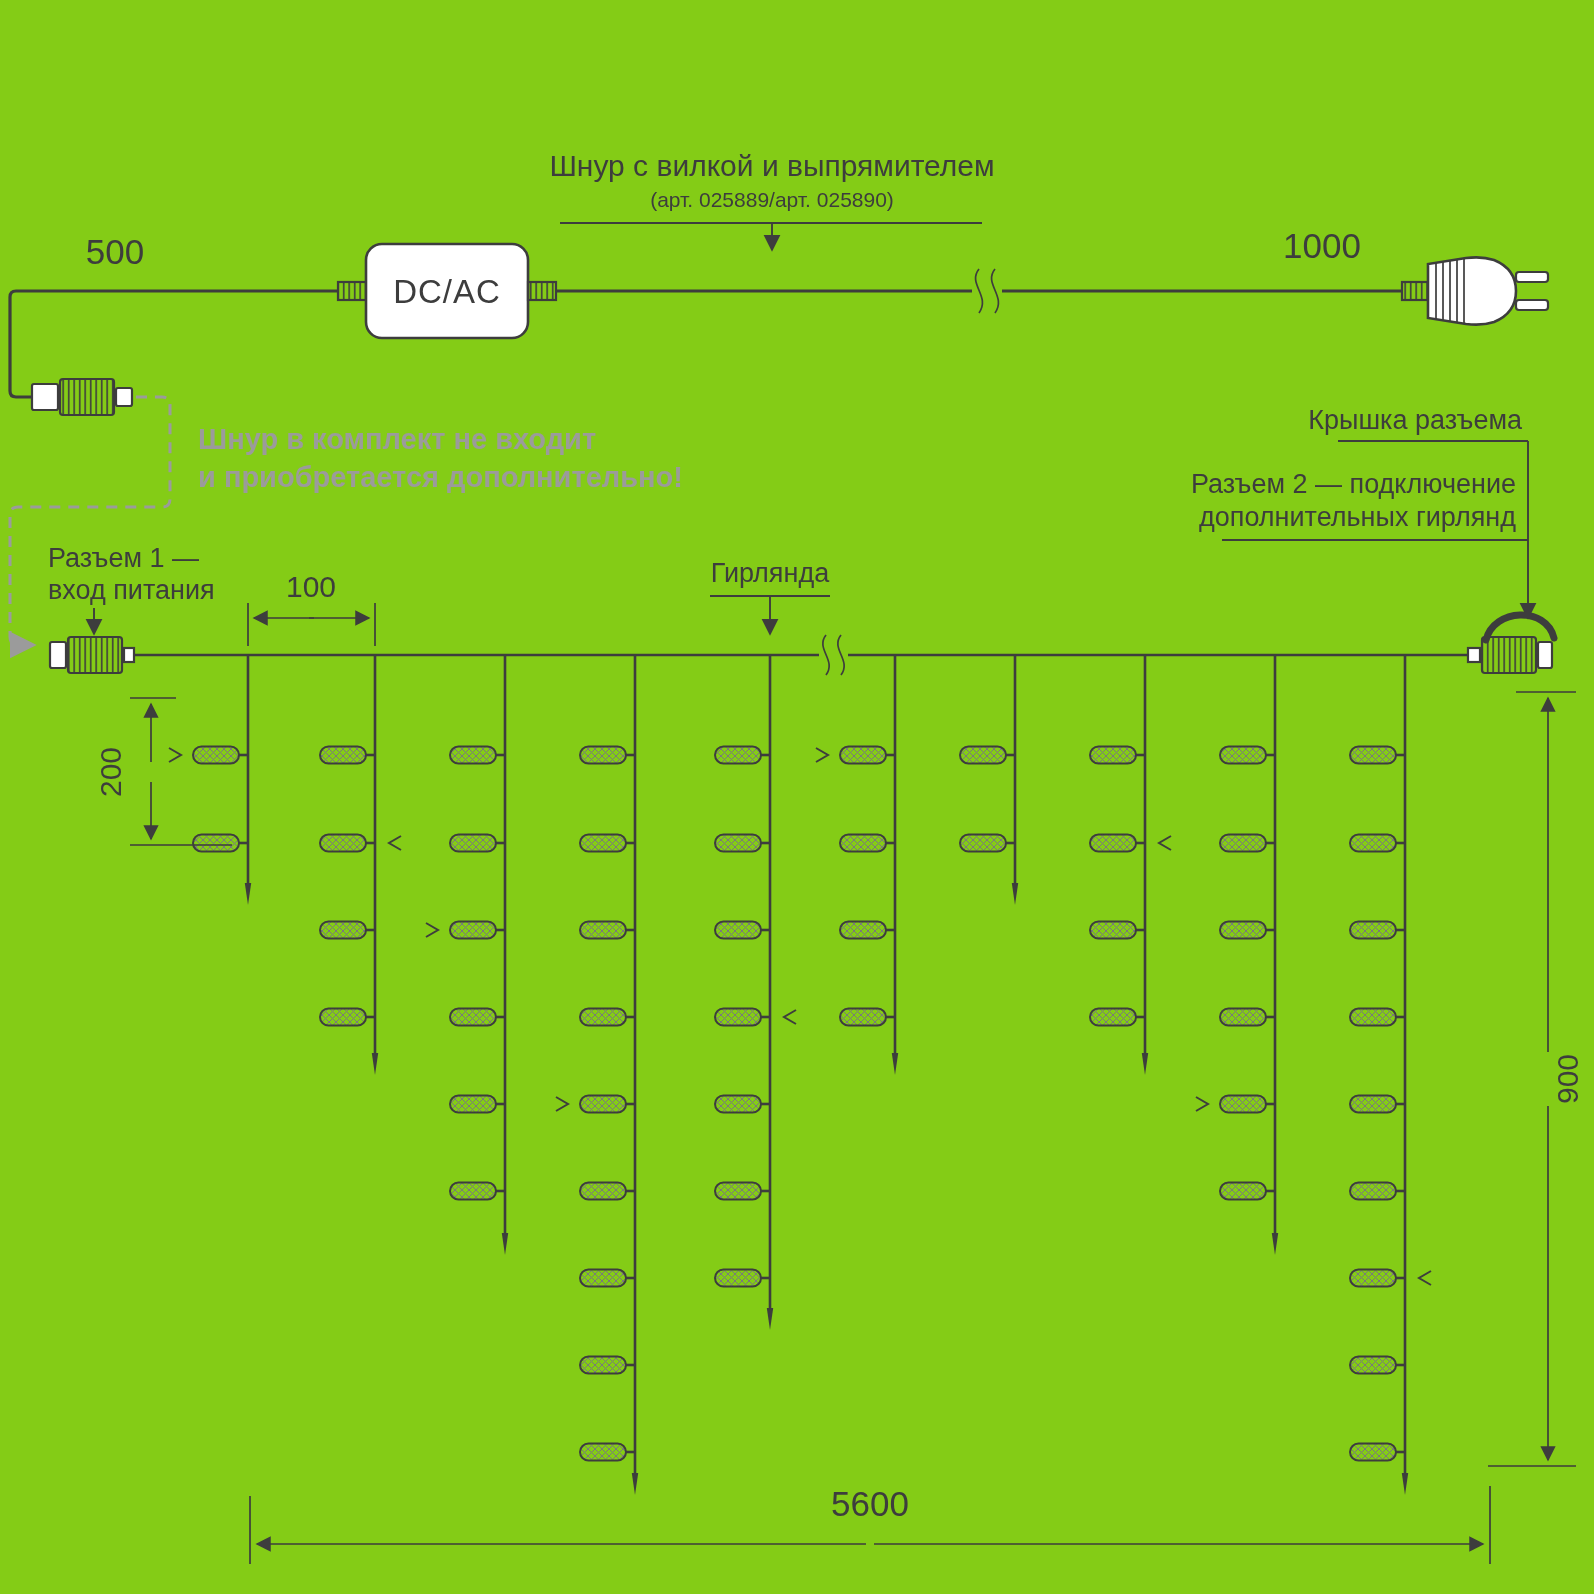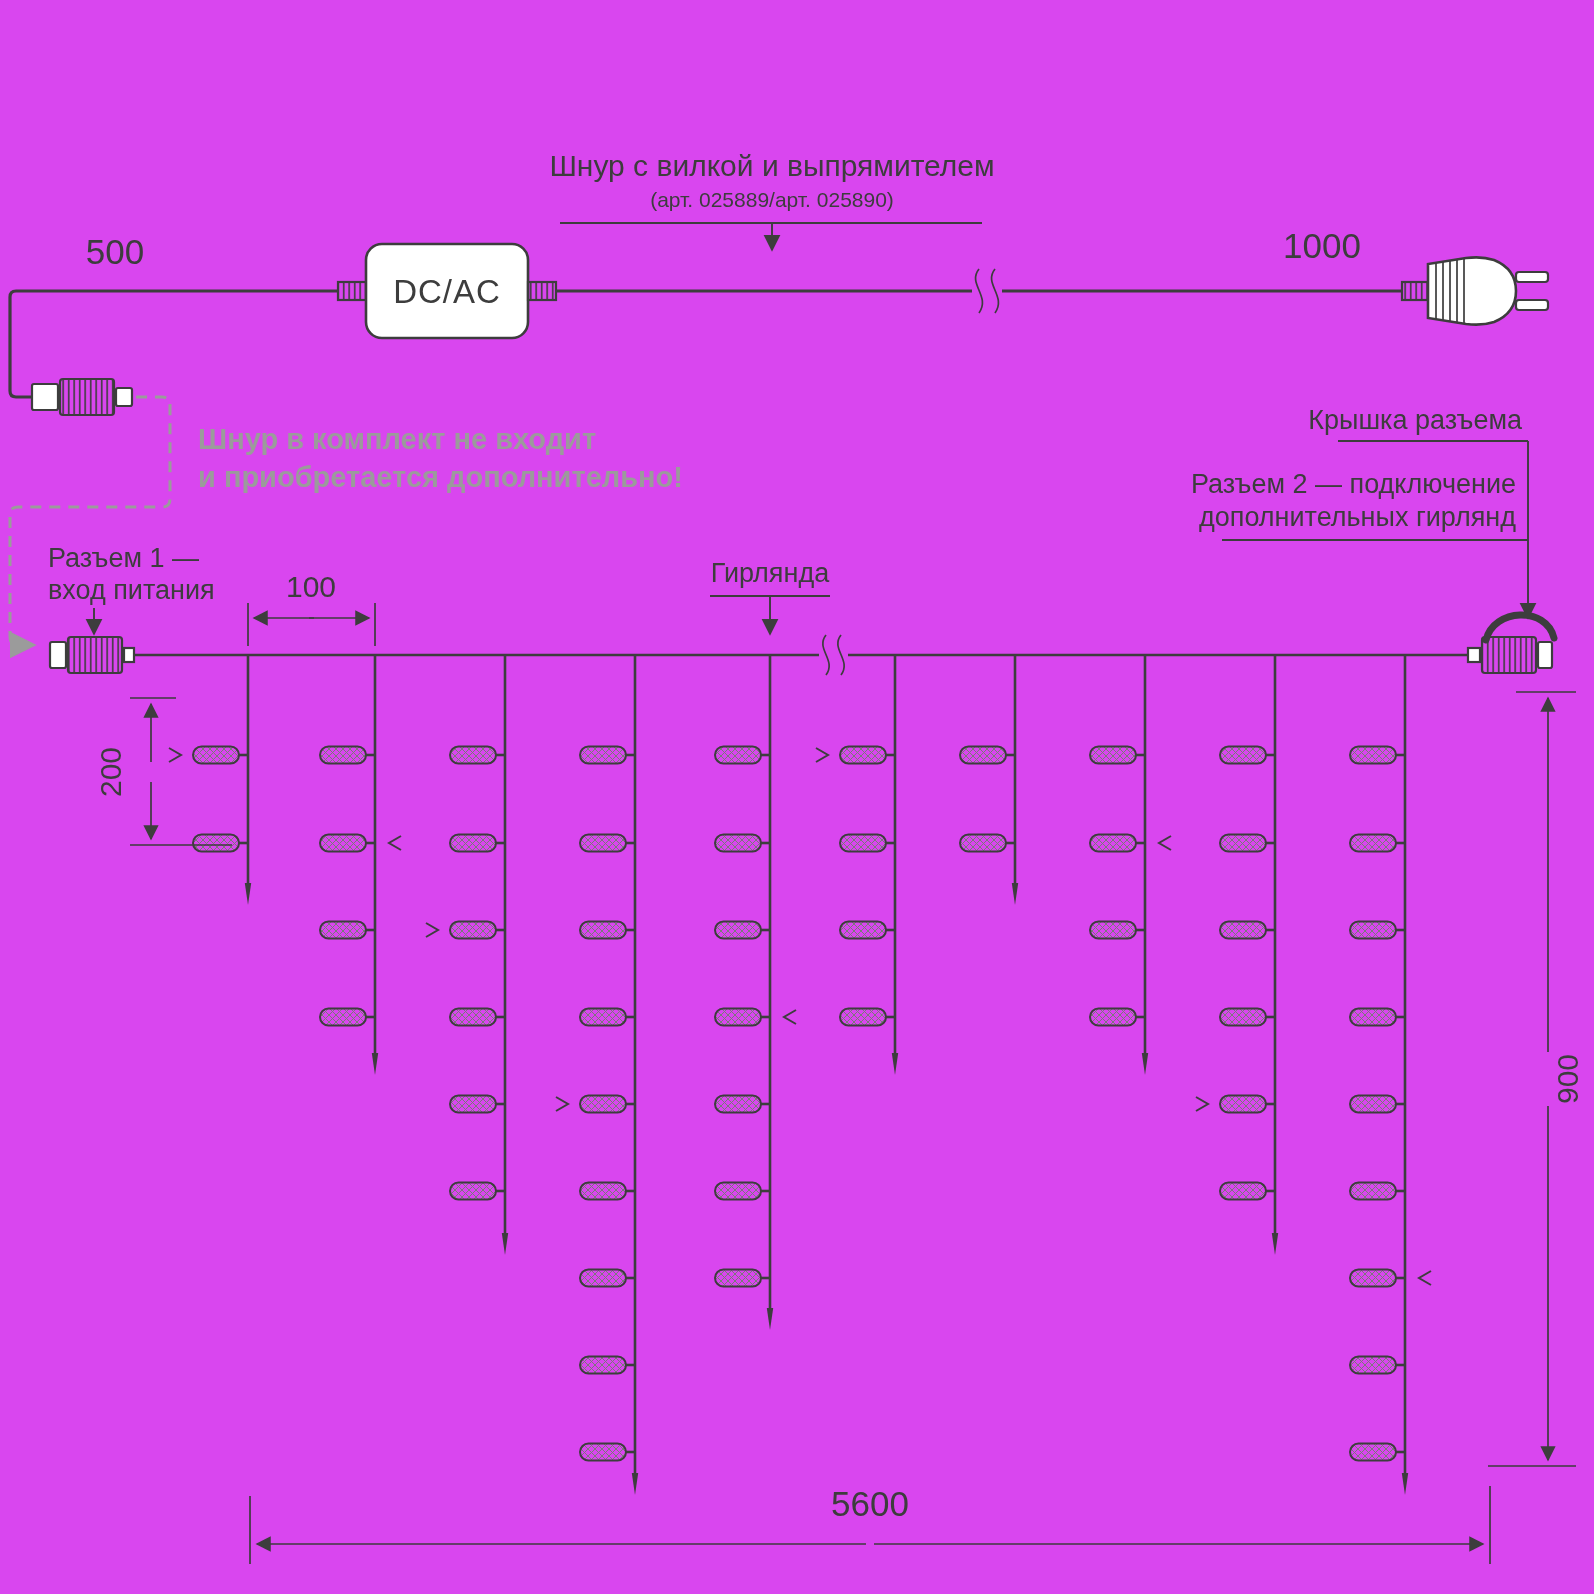--- a/index.html
+++ b/index.html
@@ -1,16 +1,16 @@
 <!DOCTYPE html>
 <html><head>
 <meta charset="utf-8">
 <style>
   html,body{margin:0;padding:0;background:#ffffff;}
-  .stage{width:1594px;height:1594px;position:relative;background:#d946ef;overflow:hidden;}
+  .stage{width:1594px;height:1594px;position:relative;background:#84cc16;overflow:hidden;}
   svg{display:block;}
   svg text{font-family:"Liberation Sans", sans-serif;fill:#3d3d3d;}
   .t-title{font-size:30px;}
   .t-sub{font-size:21px;}
   .t-dim{font-size:35px;}
   .t-dim-s{font-size:30px;}
   .t-label{font-size:27px;}
   .t-note{font-size:29px;font-weight:bold;fill:#9b9b9b;}
   .t-box{font-size:33px;letter-spacing:1px;}
   .ln{stroke:#3d3d3d;stroke-width:2.6;fill:none;}

